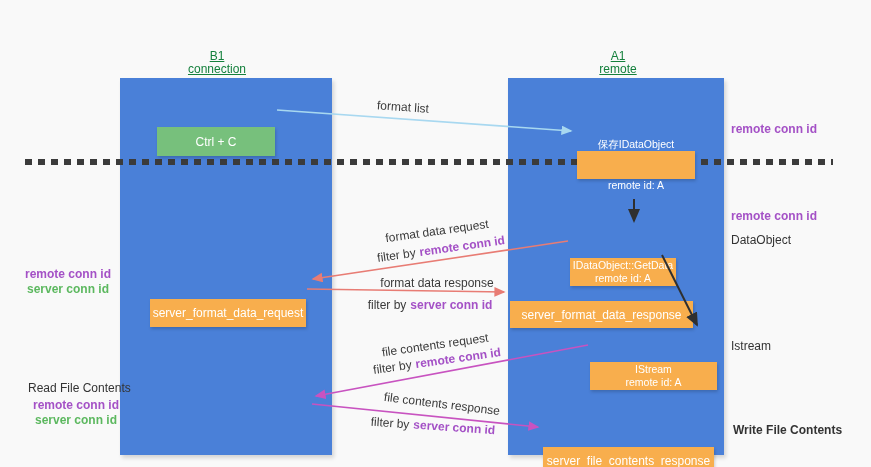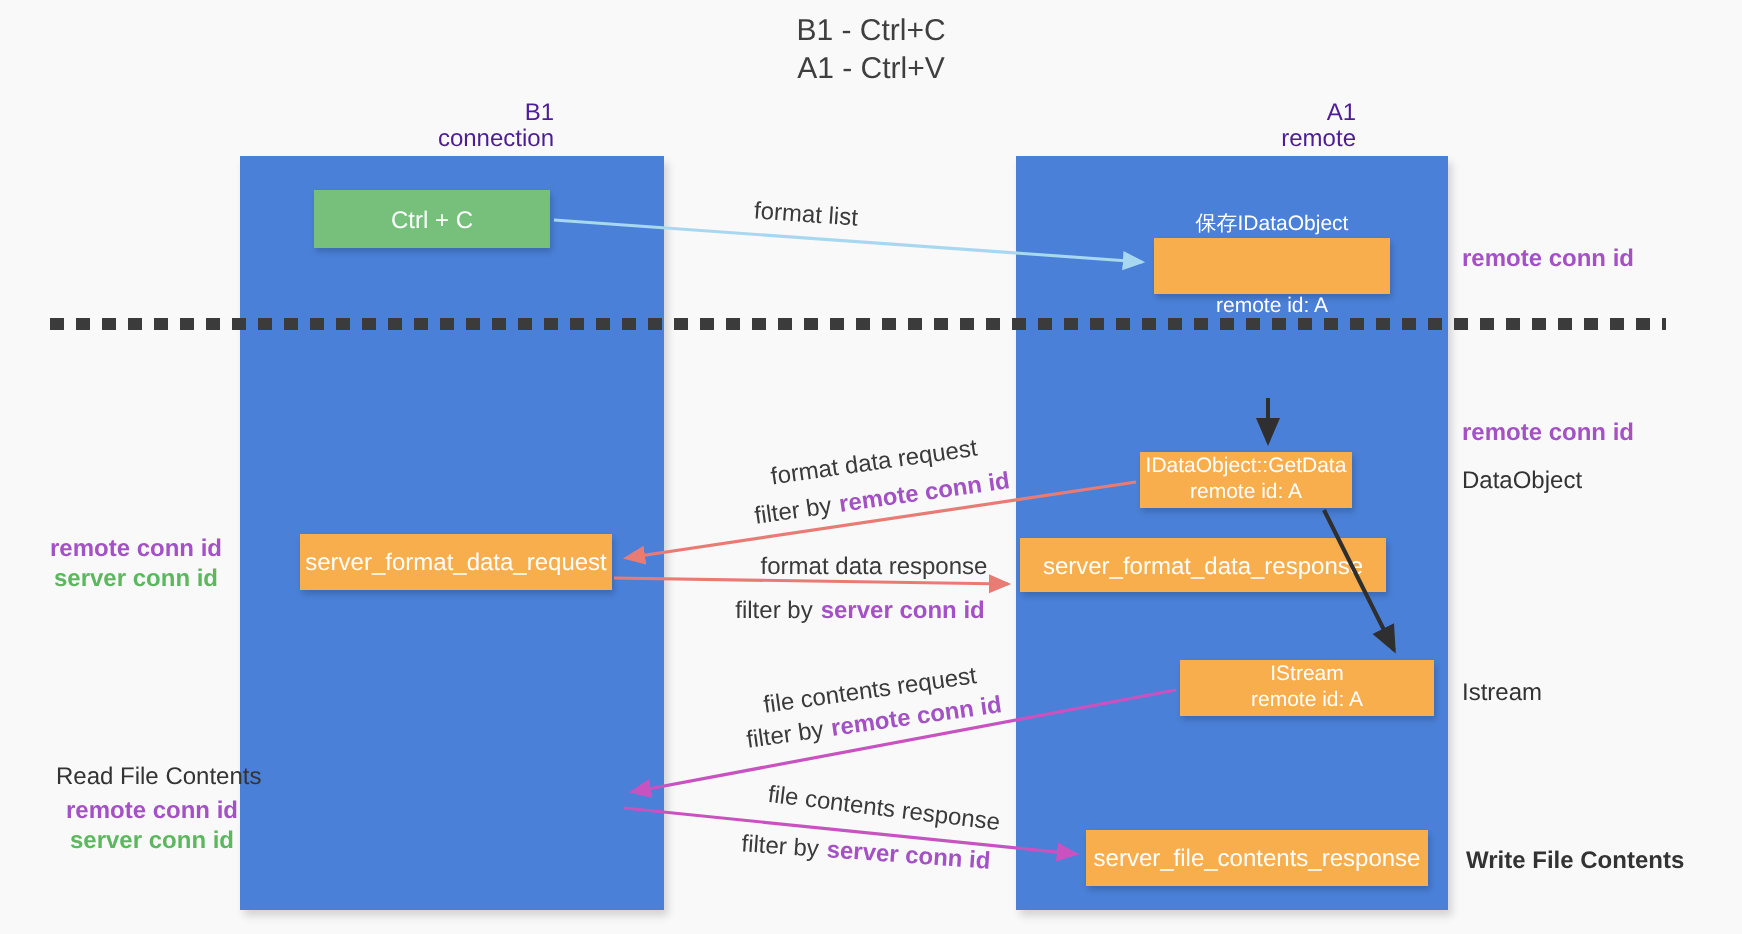--- a/index.html
+++ b/index.html
@@ -1,44 +1,40 @@
 <!DOCTYPE html>
 <html><head>
 <meta charset="utf-8">
 <style>
   html,body{margin:0;padding:0;background:#f9f9f9;}
   .canvas{position:relative;width:871px;height:467px;background:#f9f9f9;
     font-family:"Liberation Sans",sans-serif;overflow:hidden;}
   .abs{position:absolute;}
   .col{background:#4a80d8;box-shadow:2px 3px 4px rgba(0,0,0,.15);}
   .node{display:flex;flex-direction:column;align-items:center;justify-content:center;
-    color:#fff;text-align:center;box-shadow:1px 2px 3px rgba(0,0,0,.18);}
+    color:#fff;text-align:center;box-shadow:1px 2px 3px rgba(0,0,0,.18);margin-top:32px;}
   .green{background:#77c07c;}
   .orange{background:#f8ae4d;}
   .one{font-size:12px;}
   .two{font-size:10.5px;line-height:13px;}
   .title{width:100%;text-align:center;font-size:15px;line-height:19px;color:#3f3f3f;}
-  .colhead{width:120px;text-align:right;font-size:12px;line-height:13px;color:#4c1d95;}
+  .colhead{width:120px;text-align:center;font-size:12px;line-height:13px;color:#15803d;text-decoration:underline;}
   .flabel{font-size:12px;color:#3a3a3a;white-space:nowrap;transform:translate(-50%,-50%);}
   .sidelabel{font-size:12px;color:#333;white-space:nowrap;}
   .purple{color:#a451c6;font-weight:bold;}
   .greent{color:#5cb85f;font-weight:bold;}
   .flabel .purple,.flabel .greent{margin-left:4px;}
   .dashline{height:6px;background:repeating-linear-gradient(to right,#3b3b3b 0,#3b3b3b 7px,transparent 7px,transparent 13px);}
   svg.arrows{position:absolute;left:0;top:0;pointer-events:none;}
 </style>
 </head>
 <body>
 
 <div class="canvas">
 
-  <div class="abs title" style="top:6px;">
-    <div>B1 - Ctrl+C</div>
-    <div>A1 - Ctrl+V</div>
-  </div>
 
   <div class="abs colhead" style="left:157px;top:50px;">
     <div>B1</div>
     <div>connection</div>
   </div>
   <div class="abs colhead" style="left:558px;top:50px;">
     <div>A1</div>
     <div>remote</div>
   </div>
 

